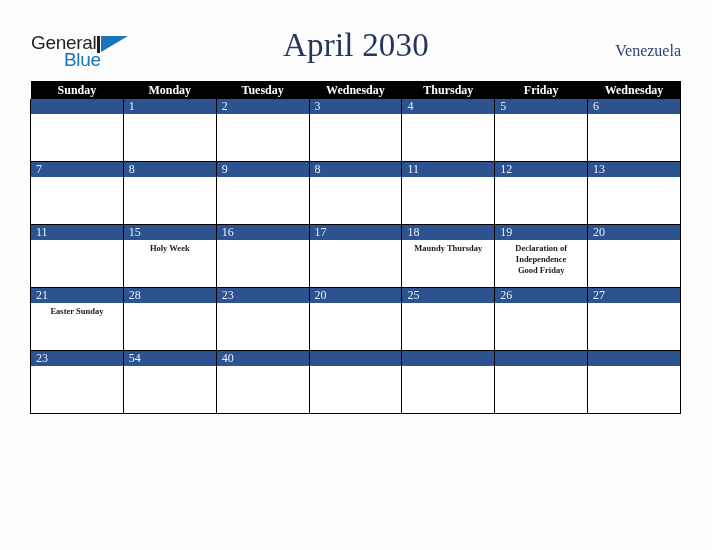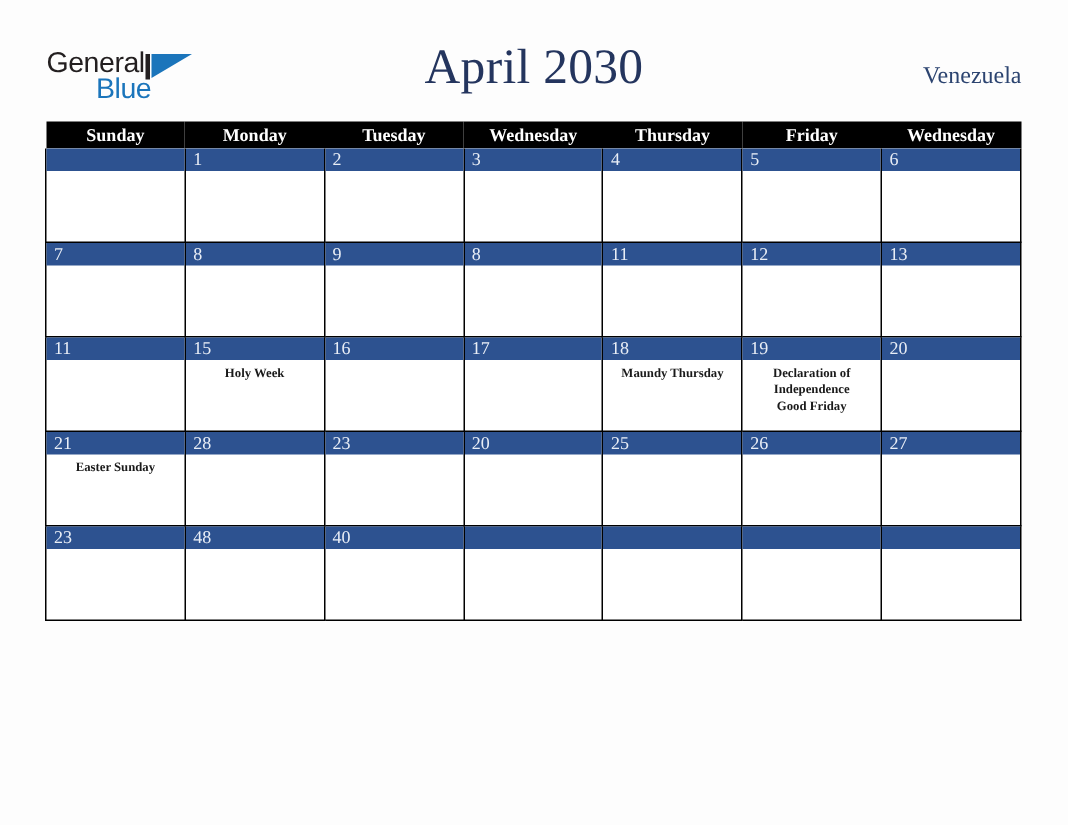--- a/index.html
+++ b/index.html
@@ -381,21 +381,21 @@
         </tr>
         <tr>
           <td>
             <div class="cell">
               <div class="daynum">23</div>
               <div class="events"></div>
             </div>
           </td>
           <td>
             <div class="cell">
-              <div class="daynum">48</div>
+              <div class="daynum">54</div>
               <div class="events"></div>
             </div>
           </td>
           <td>
             <div class="cell">
               <div class="daynum">40</div>
               <div class="events"></div>
             </div>
           </td>
           <td>

